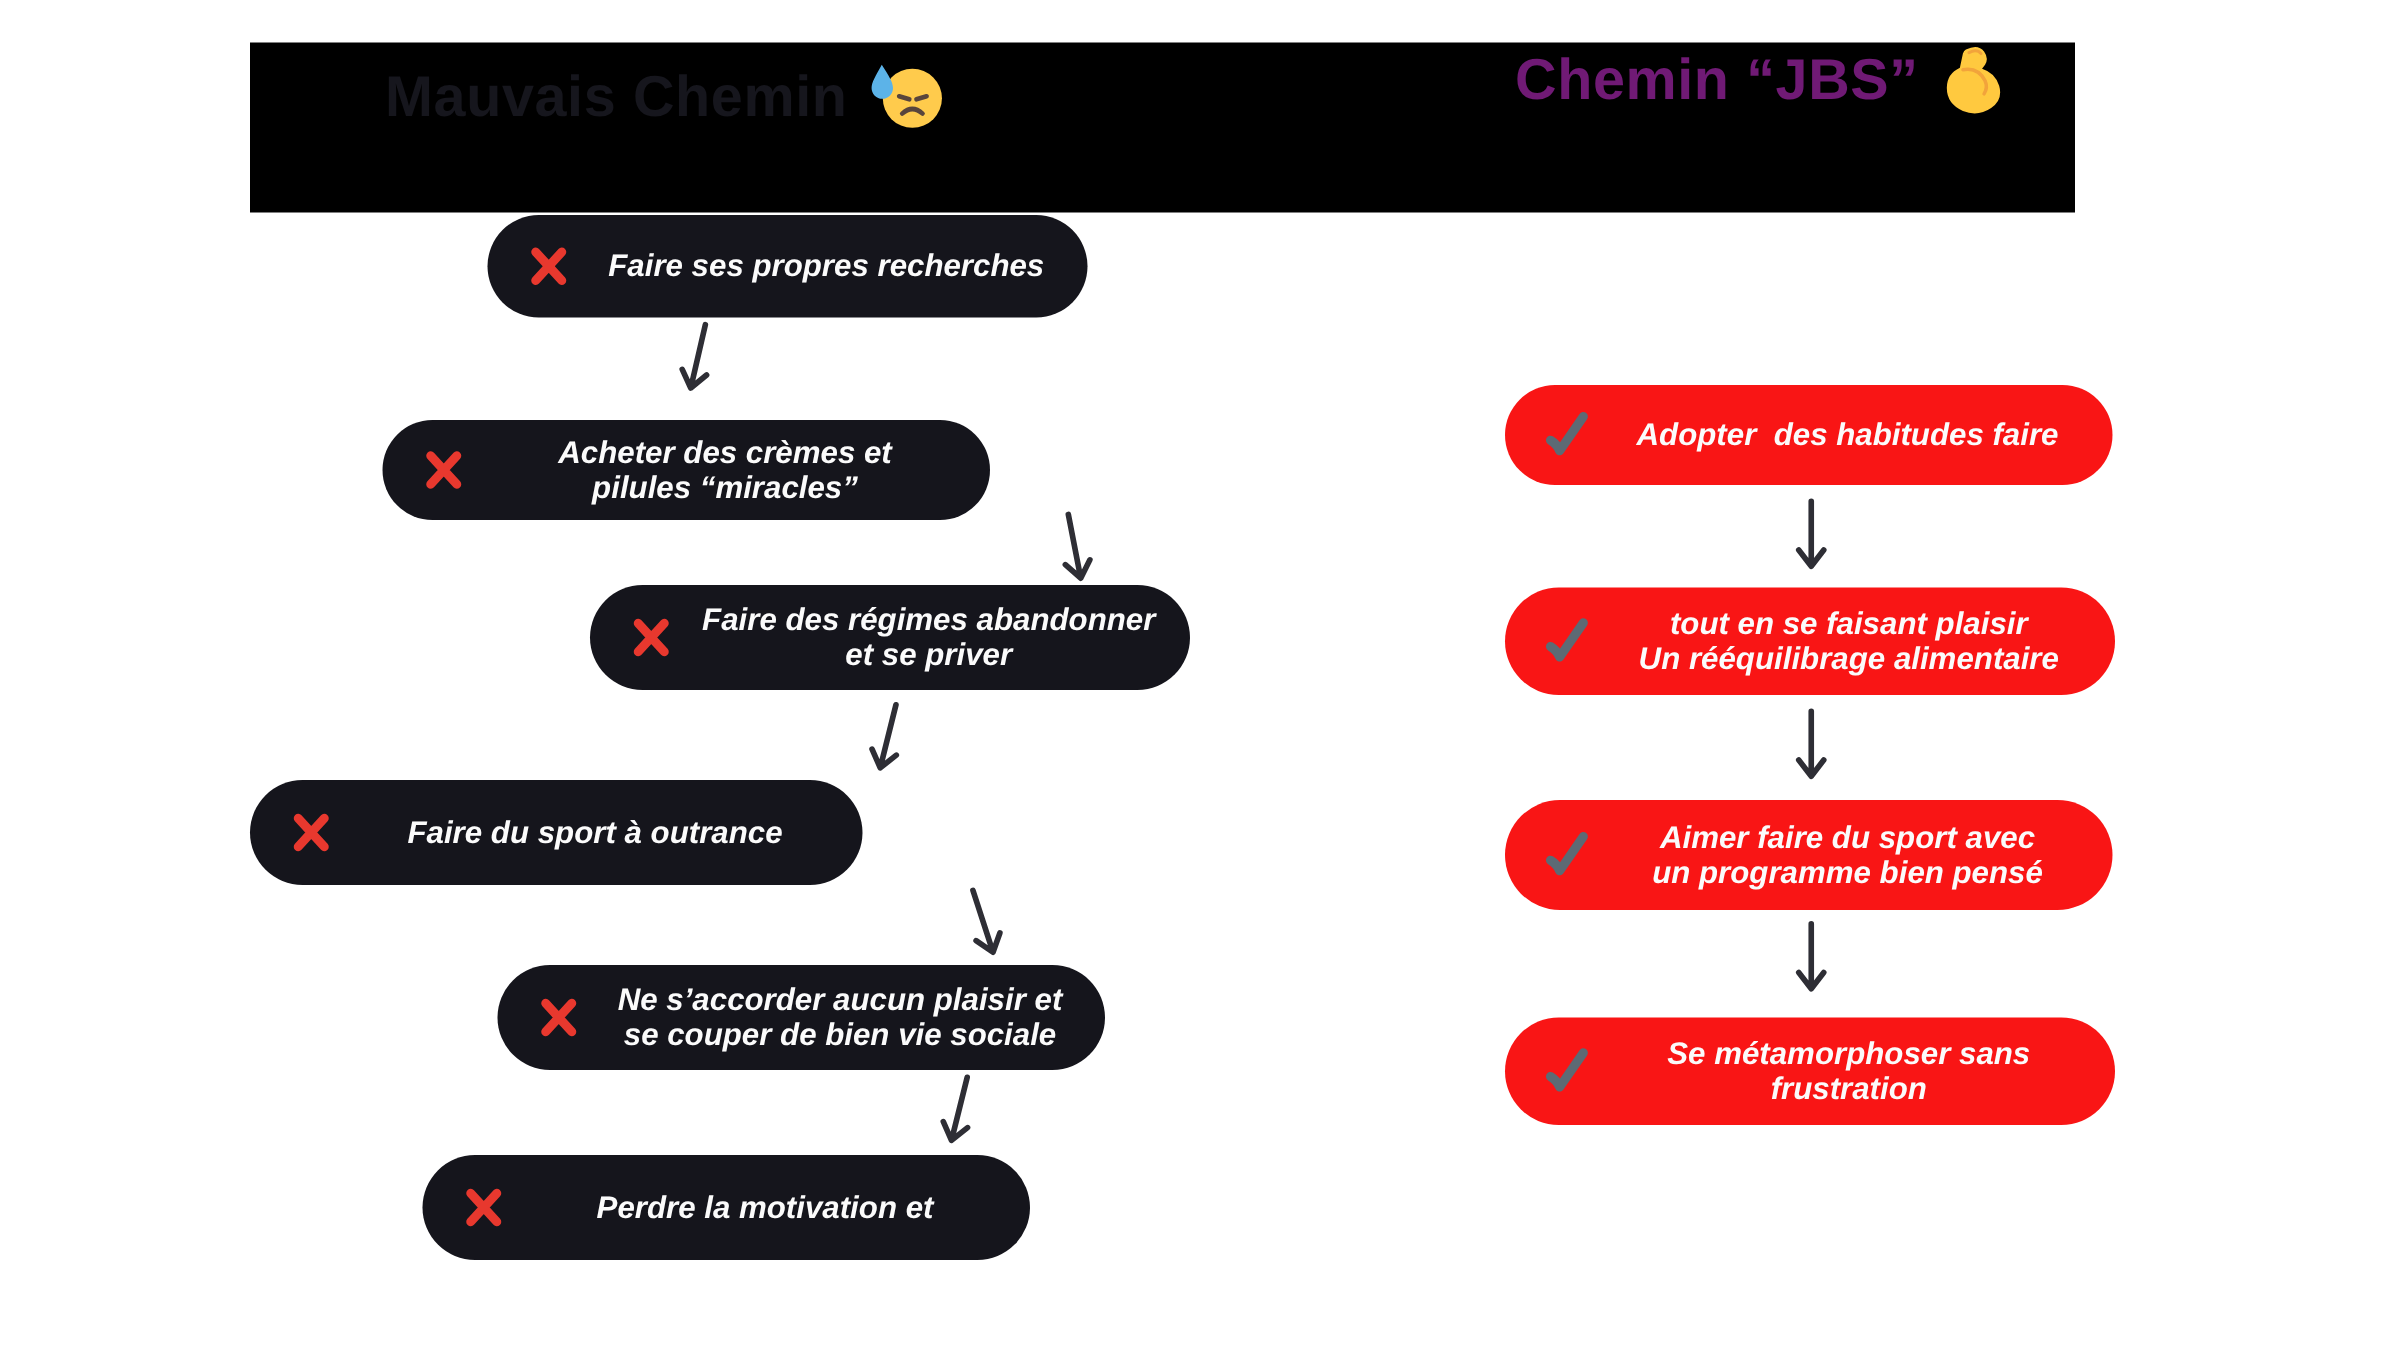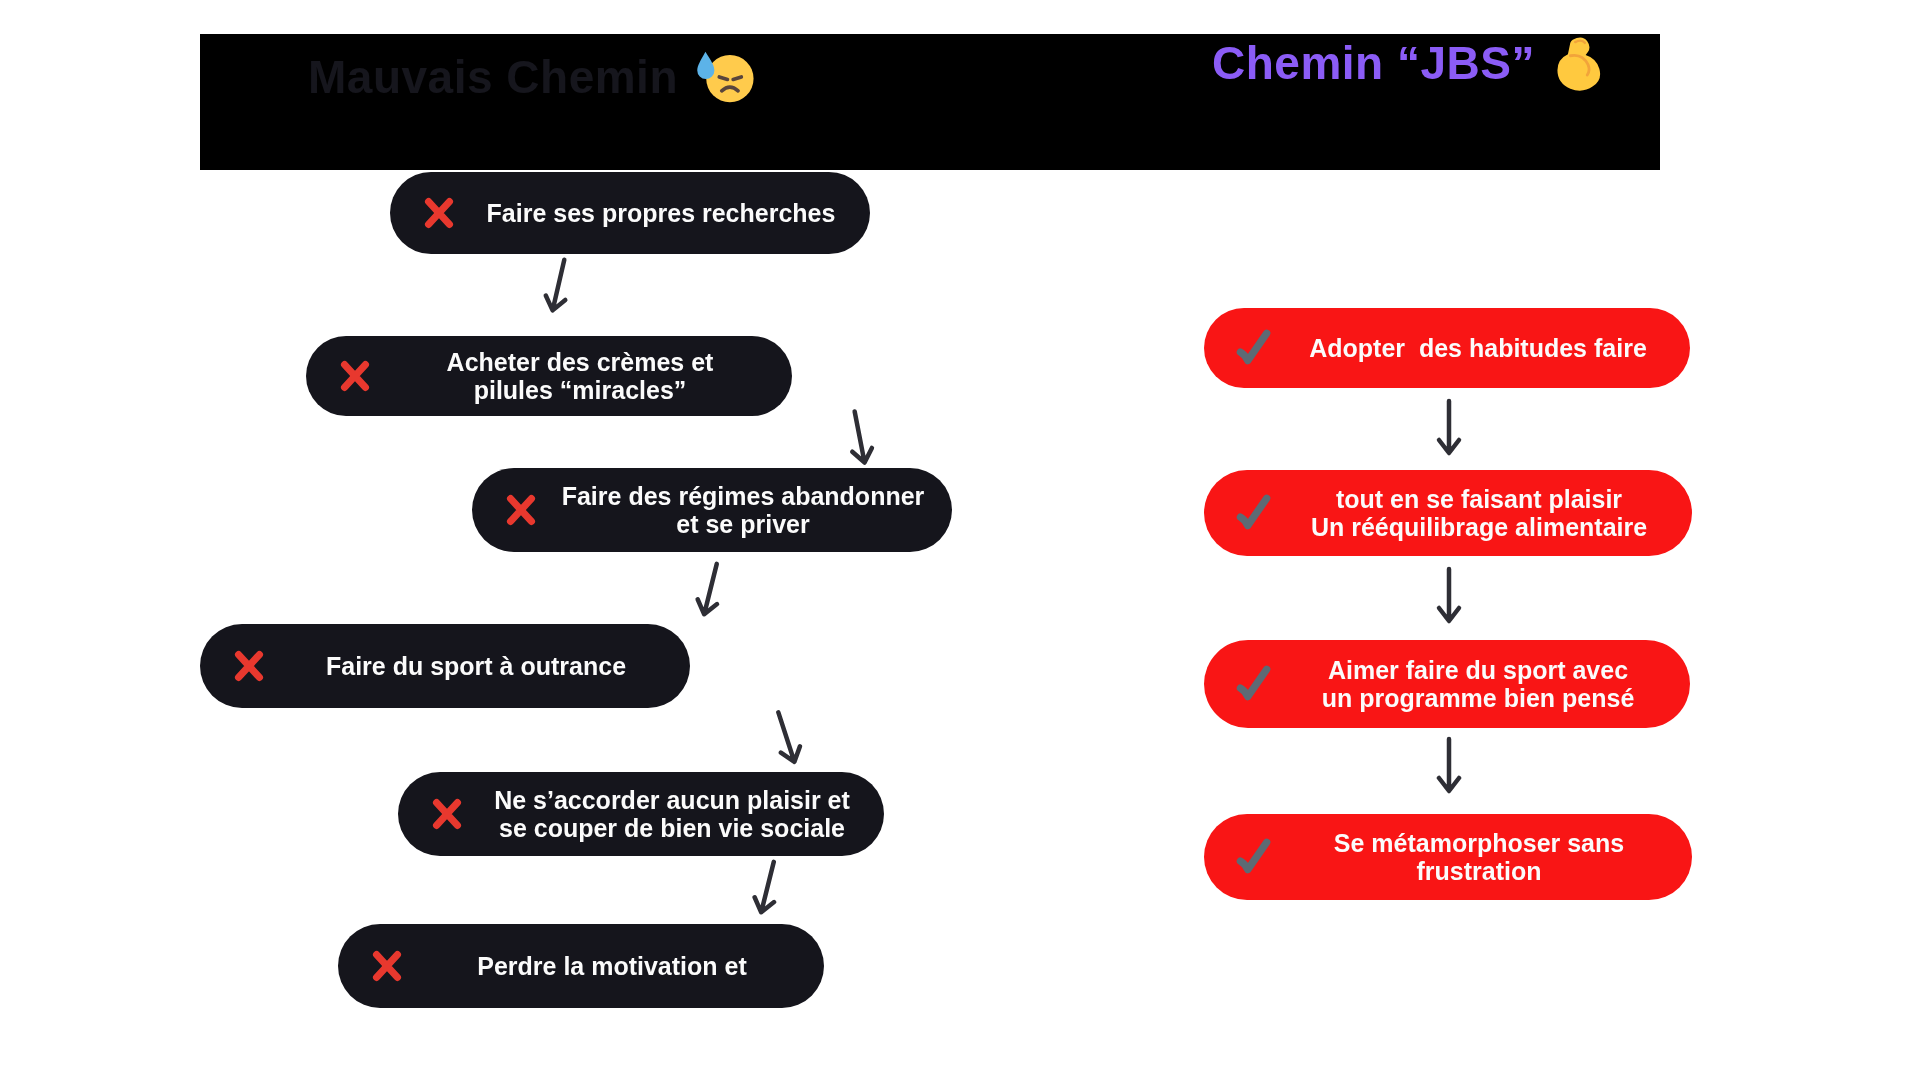--- a/index.html
+++ b/index.html
@@ -13,27 +13,27 @@
     position: absolute; left: 200px; top: 34px; width: 1460px; height: 136px;
     background: #000000;
   }
   .title-row { position: absolute; display: flex; align-items: center; gap: 16px; }
   .title-row.left  { left: 308px; top: 46px; }
   .title-row.right { left: 1212px; top: 34px; }
   .title-text {
     font-size: 46px; font-weight: 800; letter-spacing: 0.5px; white-space: pre;
   }
   .title-text.bad  { color: #16161d; }
-  .title-text.good { color: #8b5cf6; }
+  .title-text.good { color: #701a75; }
   .emoji-svg { display: block; }
 
   
   .pill {
     position: absolute; border-radius: 44px; display: flex; align-items: center;
-    justify-content: center; text-align: center;
+    justify-content: center; text-align: center; font-style: italic;
   }
   .pill.dark { background: #15151c; }
   .pill.red  { background: #f91515; }
   .pill .badge {
     position: absolute; left: 28px; top: 50%; transform: translateY(-50%);
     width: 42px; height: 42px; display: flex; align-items: center; justify-content: center;
   }
   .pill .txt {
     width: 100%; padding-left: 84px; padding-right: 22px;
     color: #fbfbfb; font-weight: 700; font-size: 25px; line-height: 1.14;

